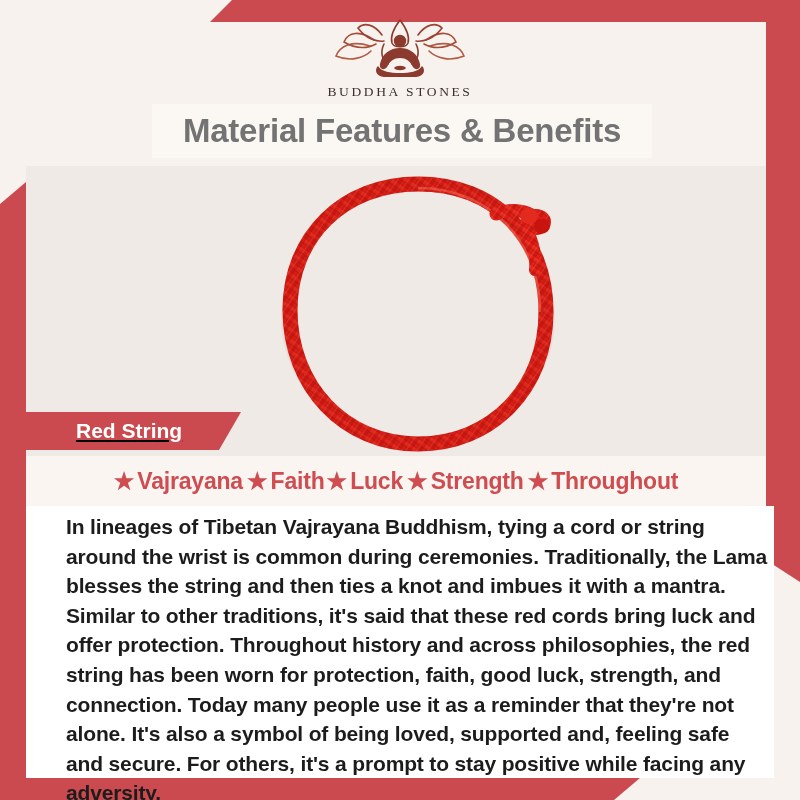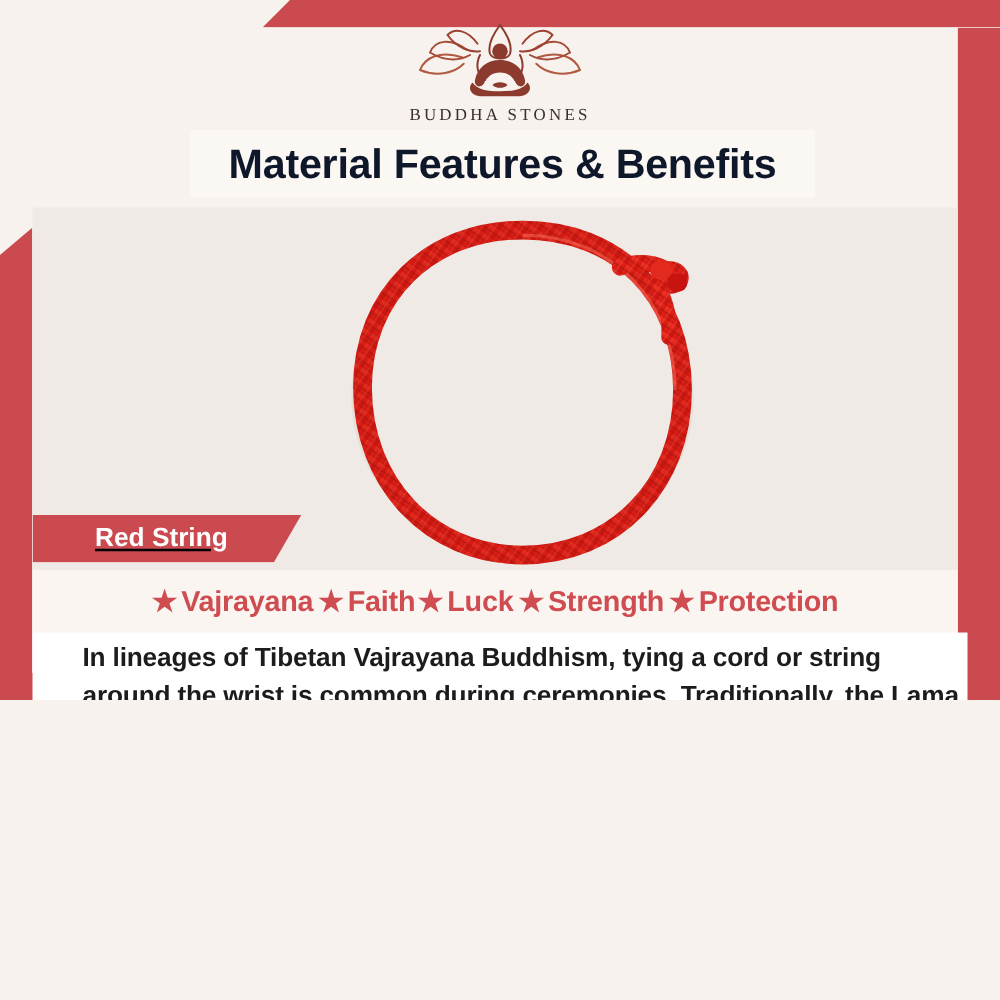--- a/index.html
+++ b/index.html
@@ -5,21 +5,21 @@
   * { margin:0; padding:0; box-sizing:border-box; }
   html, body {
     width:800px; height:800px;
     font-family:"Liberation Sans", sans-serif;
     background:#f7f2ee;
     overflow:hidden;
   }
 
   #page {
     position:relative;
-    width:800px; height:560px;
+    width:800px; height:800px;
     background:#f7f2ee;
     overflow:hidden;
   }
 
   
   .deco { position:absolute; background:#cb4a4f; }
 
   
   #deco-top {
     left:210px; top:0; width:590px; height:22px;
@@ -56,21 +56,21 @@
   }
 
   
   #title-banner {
     position:absolute; left:152px; top:104px;
     width:500px; height:54px;
     background:#fbf7f3;
     display:flex; align-items:center; justify-content:center;
   }
   #title-text {
-    font-size:33px; font-weight:bold; color:#0f172a;
+    font-size:33px; font-weight:bold; color:#737373;
     letter-spacing:-0.2px; white-space:nowrap;
   }
 
   
   #hero {
     position:absolute; left:26px; top:166px;
     width:740px; height:290px;
     background:#efeae5;
     overflow:hidden;
   }
@@ -220,21 +220,21 @@
     <div class="feature tight">
       <span class="star">★</span>
       <span class="flabel">Luck</span>
     </div>
     <div class="feature">
       <span class="star">★</span>
       <span class="flabel">Strength</span>
     </div>
     <div class="feature">
       <span class="star">★</span>
-      <span class="flabel">Protection</span>
+      <span class="flabel">Throughout</span>
     </div>
   </div>
 
   <div id="body-card">
     <p id="body-text">In lineages of Tibetan Vajrayana Buddhism, tying a cord or string around the wrist is common during ceremonies. Traditionally, the Lama blesses the string and then ties a knot and imbues it with a mantra. Similar to other traditions, it's said that these red cords bring luck and offer protection. Throughout history and across philosophies, the red string has been worn for protection, faith, good luck, strength, and connection. Today many people use it as a reminder that they're not alone. It's also a symbol of being loved, supported and, feeling safe and secure. For others, it's a prompt to stay positive while facing any adversity.</p>
   </div>
 
 </div>
 
 </body></html>

